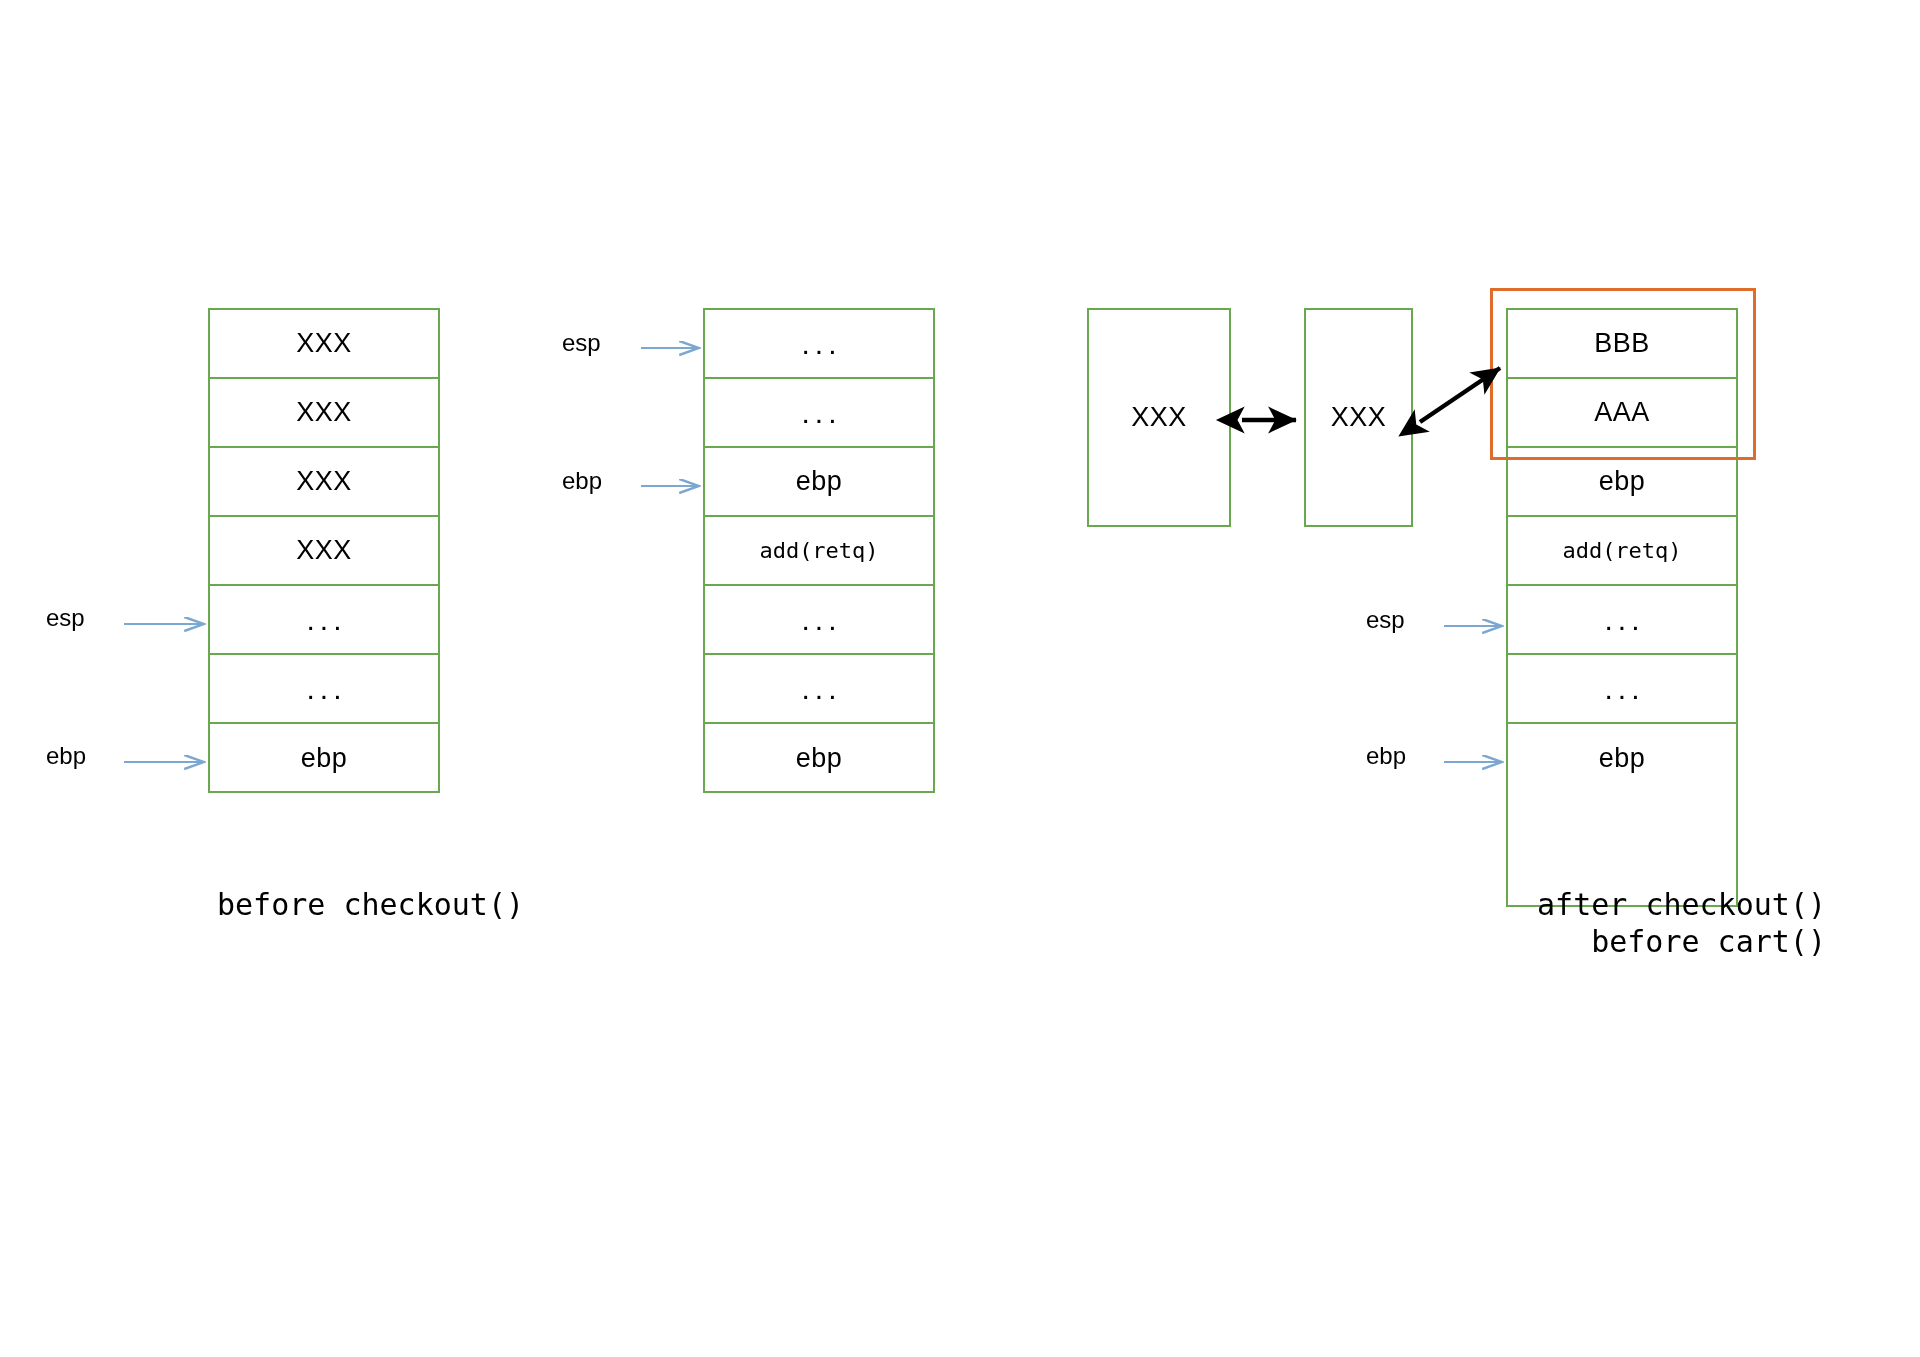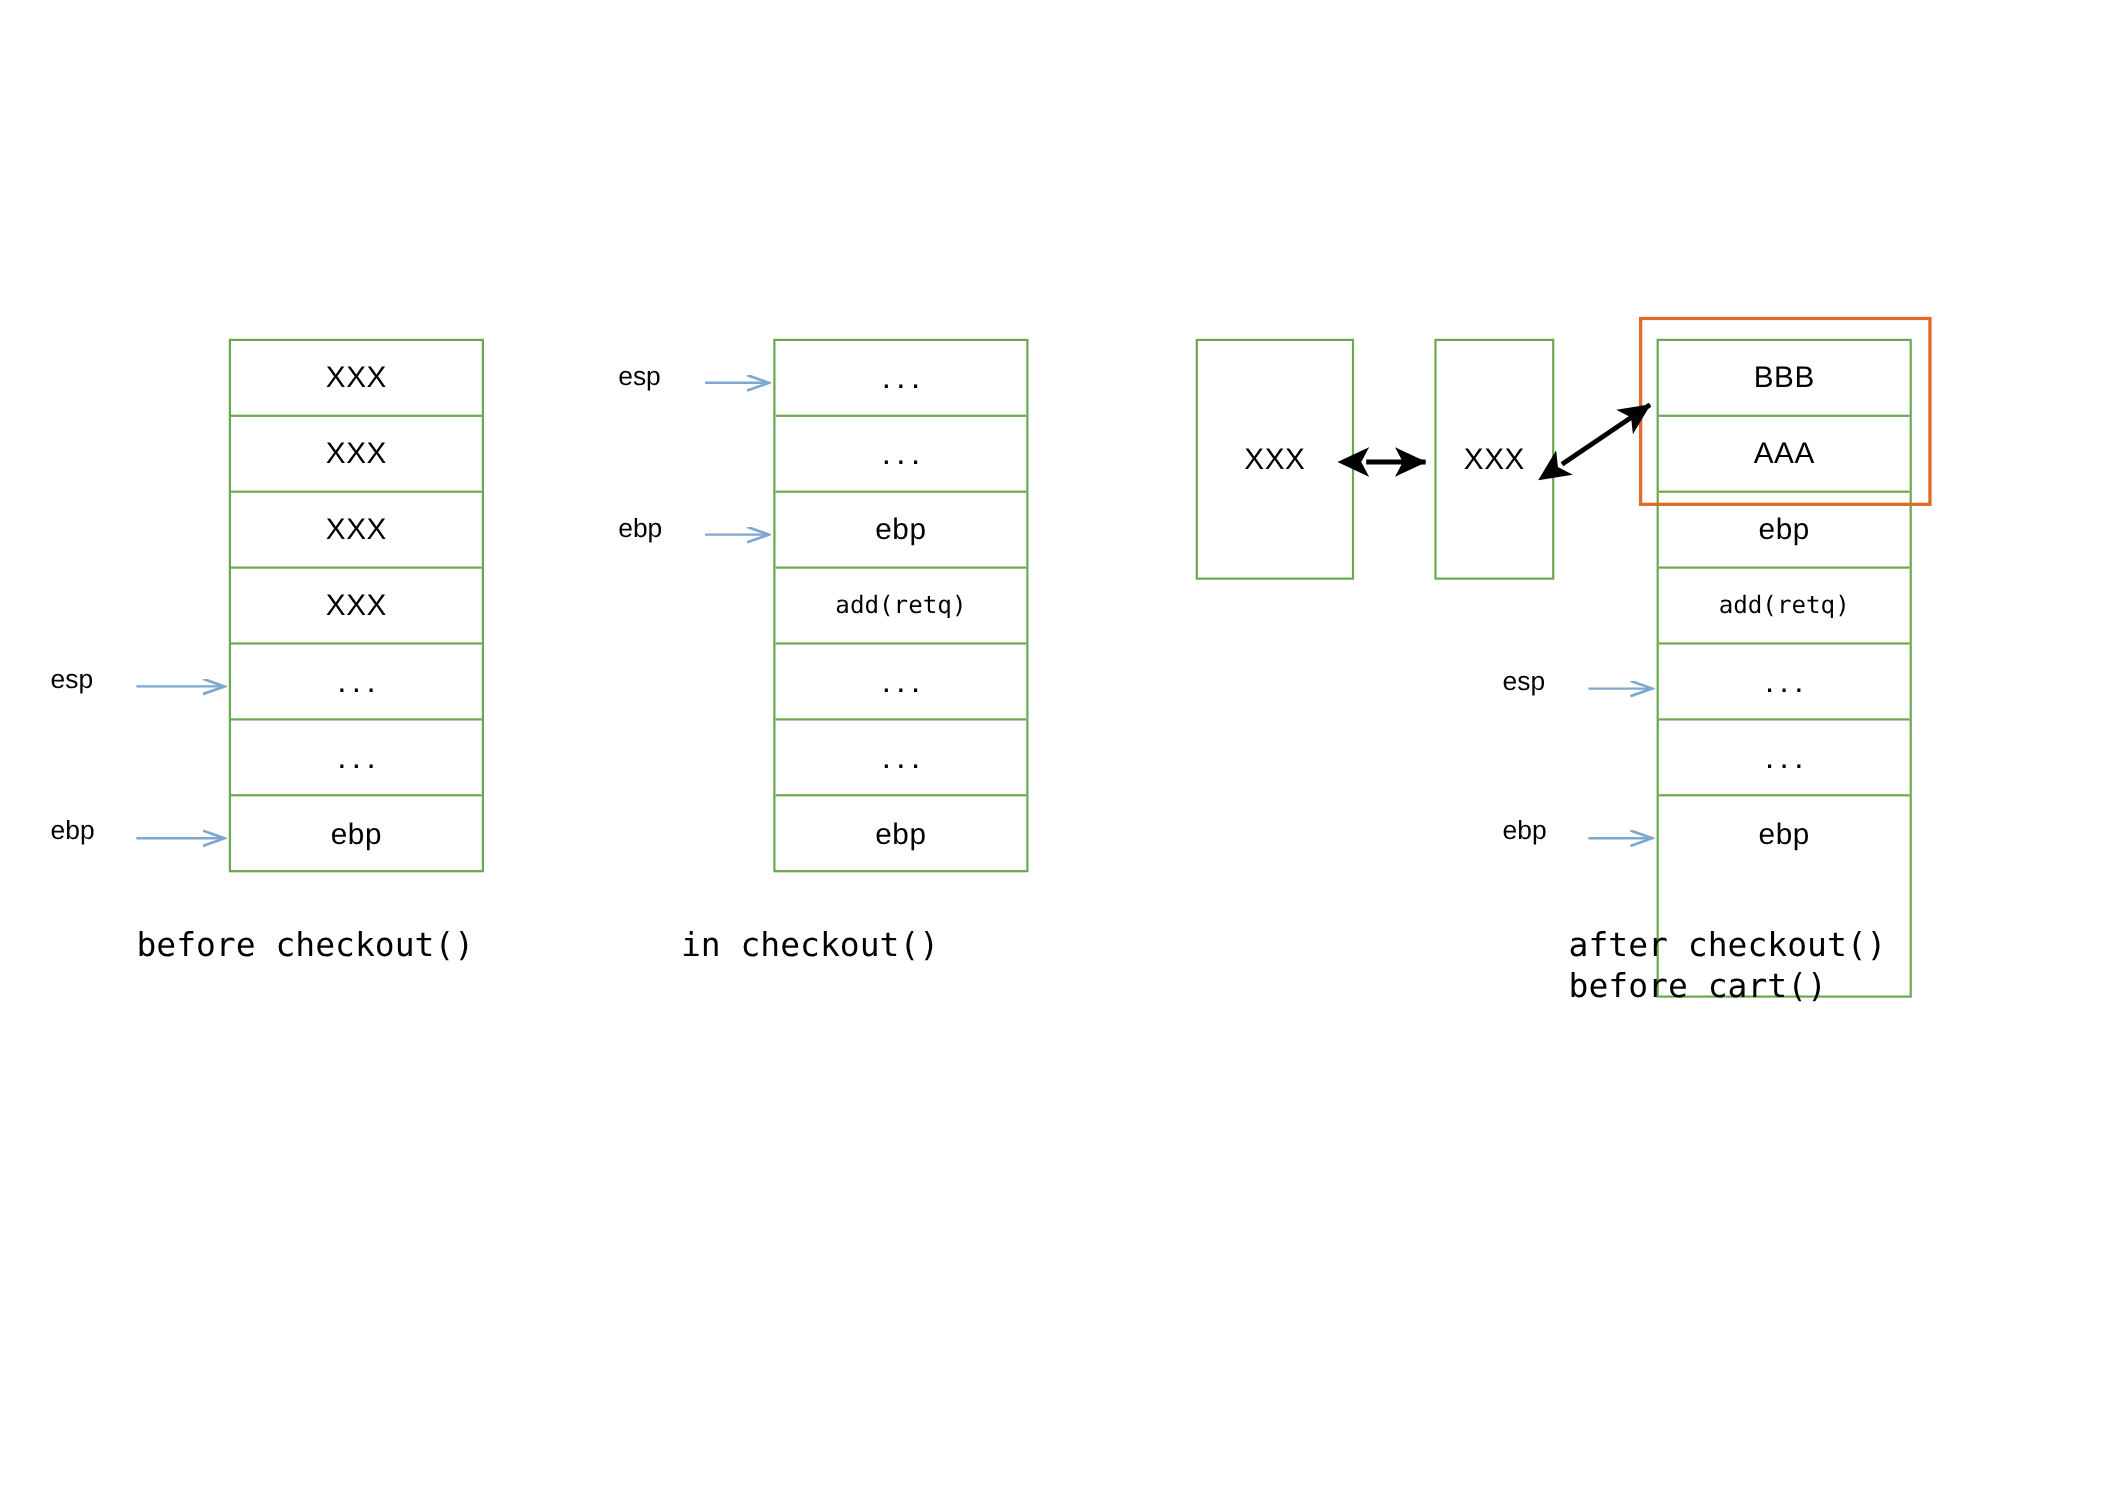--- a/index.html
+++ b/index.html
@@ -87,21 +87,22 @@
   }
 
   
   .caption {
     position: absolute;
     font-family: "DejaVu Sans Mono", monospace;
     font-size: 30px;
     color: #000;
     line-height: 1.22;
     white-space: pre;
-    text-align: left;
+    text-align: right;
+    margin-top: 45px;
   }
 
   .svg-layer {
     position: absolute;
     left: 0; top: 0;
     width: 1920px;
     height: 1357px;
     pointer-events: none;
   }
 </style>
@@ -131,21 +132,20 @@
     <div class="cell">ebp</div>
     <div class="cell mono">add(retq)</div>
     <div class="cell dots">...</div>
     <div class="cell dots">...</div>
     <div class="cell">ebp</div>
   </div>
 
   <div class="reglabel" style="left:546px; top:331px;">esp</div>
   <div class="reglabel" style="left:546px; top:469px;">ebp</div>
 
-  <div class="caption" style="left:603px; top:842px; width:400px;">in checkout()</div>
 
   <div class="floatbox" style="left:1071px; top:308px; width:144px; height:219px;">XXX</div>
 
   <div class="floatbox" style="left:1288px; top:308px; width:109px; height:219px;">XXX</div>
 
   <div class="stack" id="stack3" style="left:1490px; top:308px; width:232px; height:599px;">
     <div class="cell">BBB</div>
     <div class="cell">AAA</div>
     <div class="cell">ebp</div>
     <div class="cell mono">add(retq)</div>

